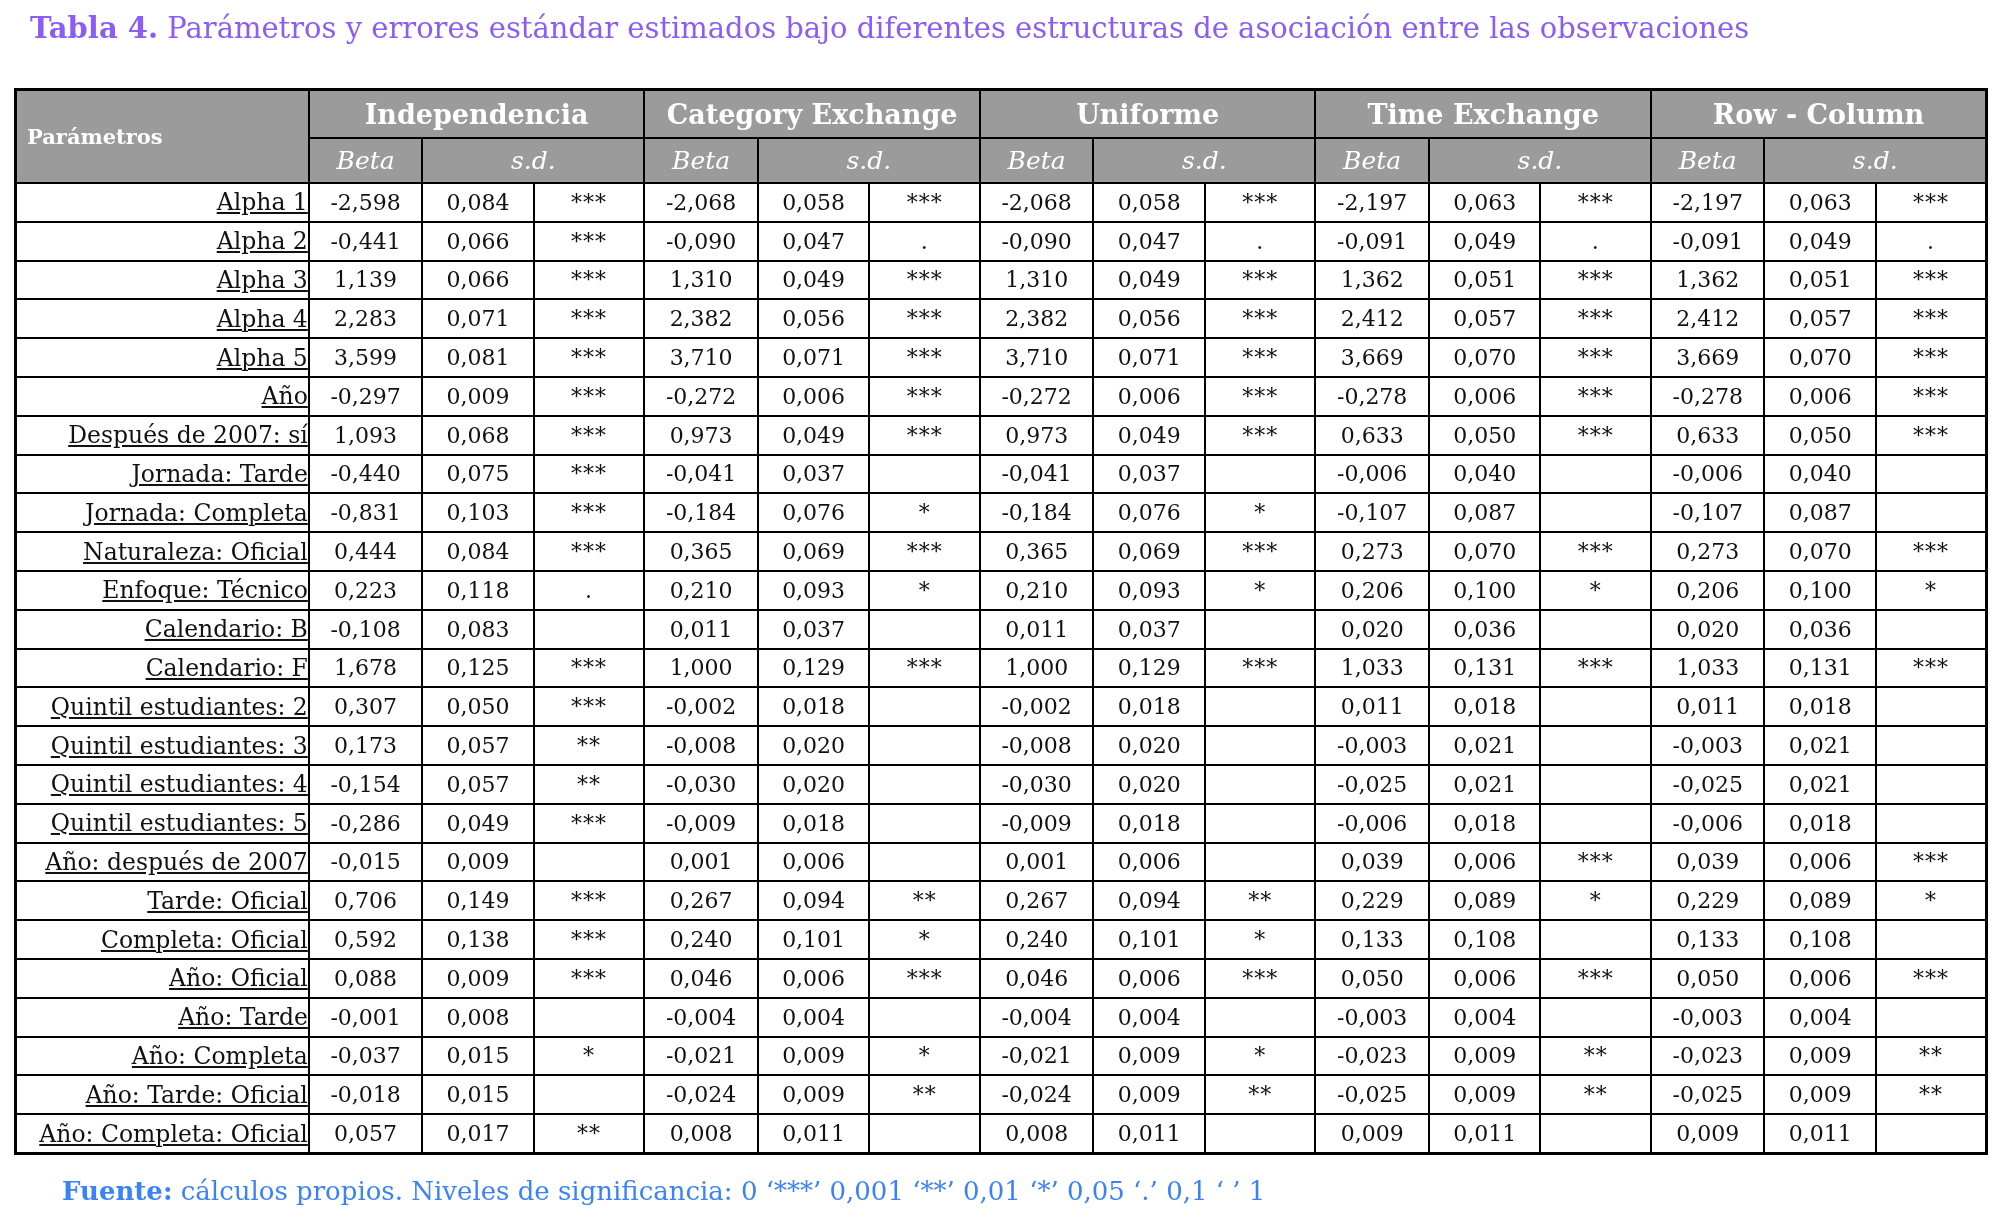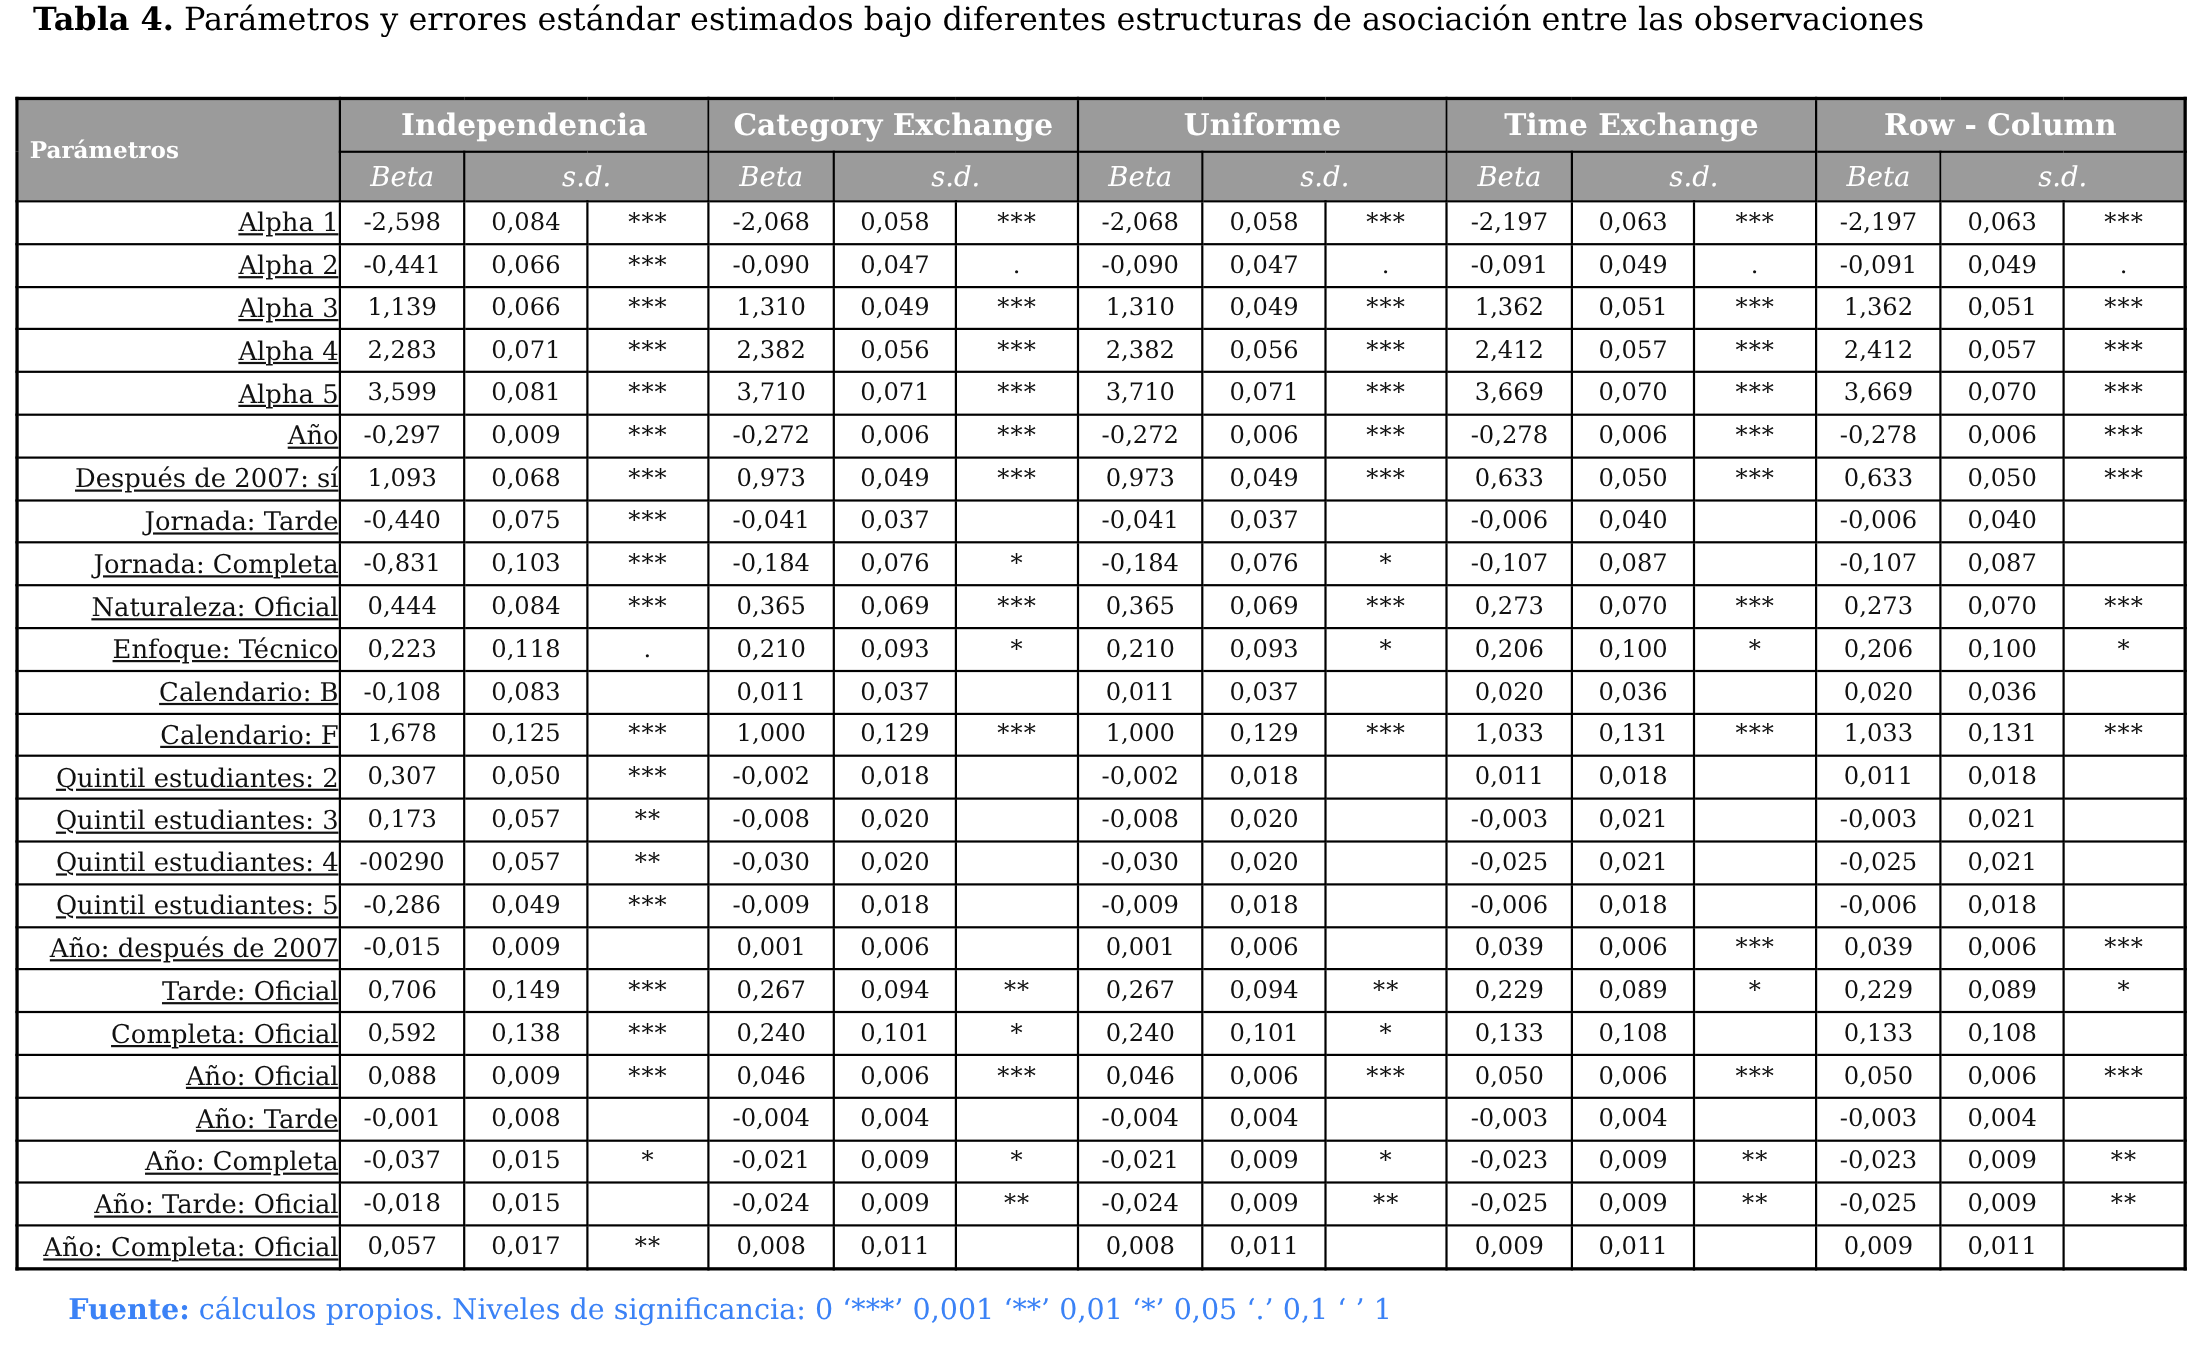--- a/index.html
+++ b/index.html
@@ -1,21 +1,21 @@
 <!DOCTYPE html>
 <html><head>
 <meta charset="utf-8">
 <style>
   html,body { margin:0; padding:0; }
   body {
     width:2000px; height:1230px; position:relative;
     background:#ffffff; color:#111111;
     font-family:"DejaVu Serif","Liberation Serif",serif;
   }
-  .title { position:absolute; top:0; left:30px; font-size:29px; white-space:nowrap; color:#000000; }
+  .title { position:absolute; top:11px; left:30px; font-size:29px; white-space:nowrap; color:#8b5cf6; }
   .title .title-label { font-weight:700; }
 
   table.params {
     position:absolute; top:88px; left:14px; width:1974px;
     border-collapse:collapse; table-layout:fixed;
     border:3px solid #000;
   }
   table.params th, table.params td { border:2px solid #000; overflow:hidden; }
 
   thead th { background:#9b9b9b; color:#ffffff; }
@@ -345,21 +345,21 @@
         <td class="sig"></td>
         <td class="num">-0,003</td>
         <td class="num">0,021</td>
         <td class="sig"></td>
         <td class="num">-0,003</td>
         <td class="num">0,021</td>
         <td class="sig"></td>
       </tr>
       <tr>
         <td class="param">Quintil estudiantes: 4</td>
-        <td class="num">-00290</td>
+        <td class="num">-0,154</td>
         <td class="num">0,057</td>
         <td class="sig">**</td>
         <td class="num">-0,030</td>
         <td class="num">0,020</td>
         <td class="sig"></td>
         <td class="num">-0,030</td>
         <td class="num">0,020</td>
         <td class="sig"></td>
         <td class="num">-0,025</td>
         <td class="num">0,021</td>

